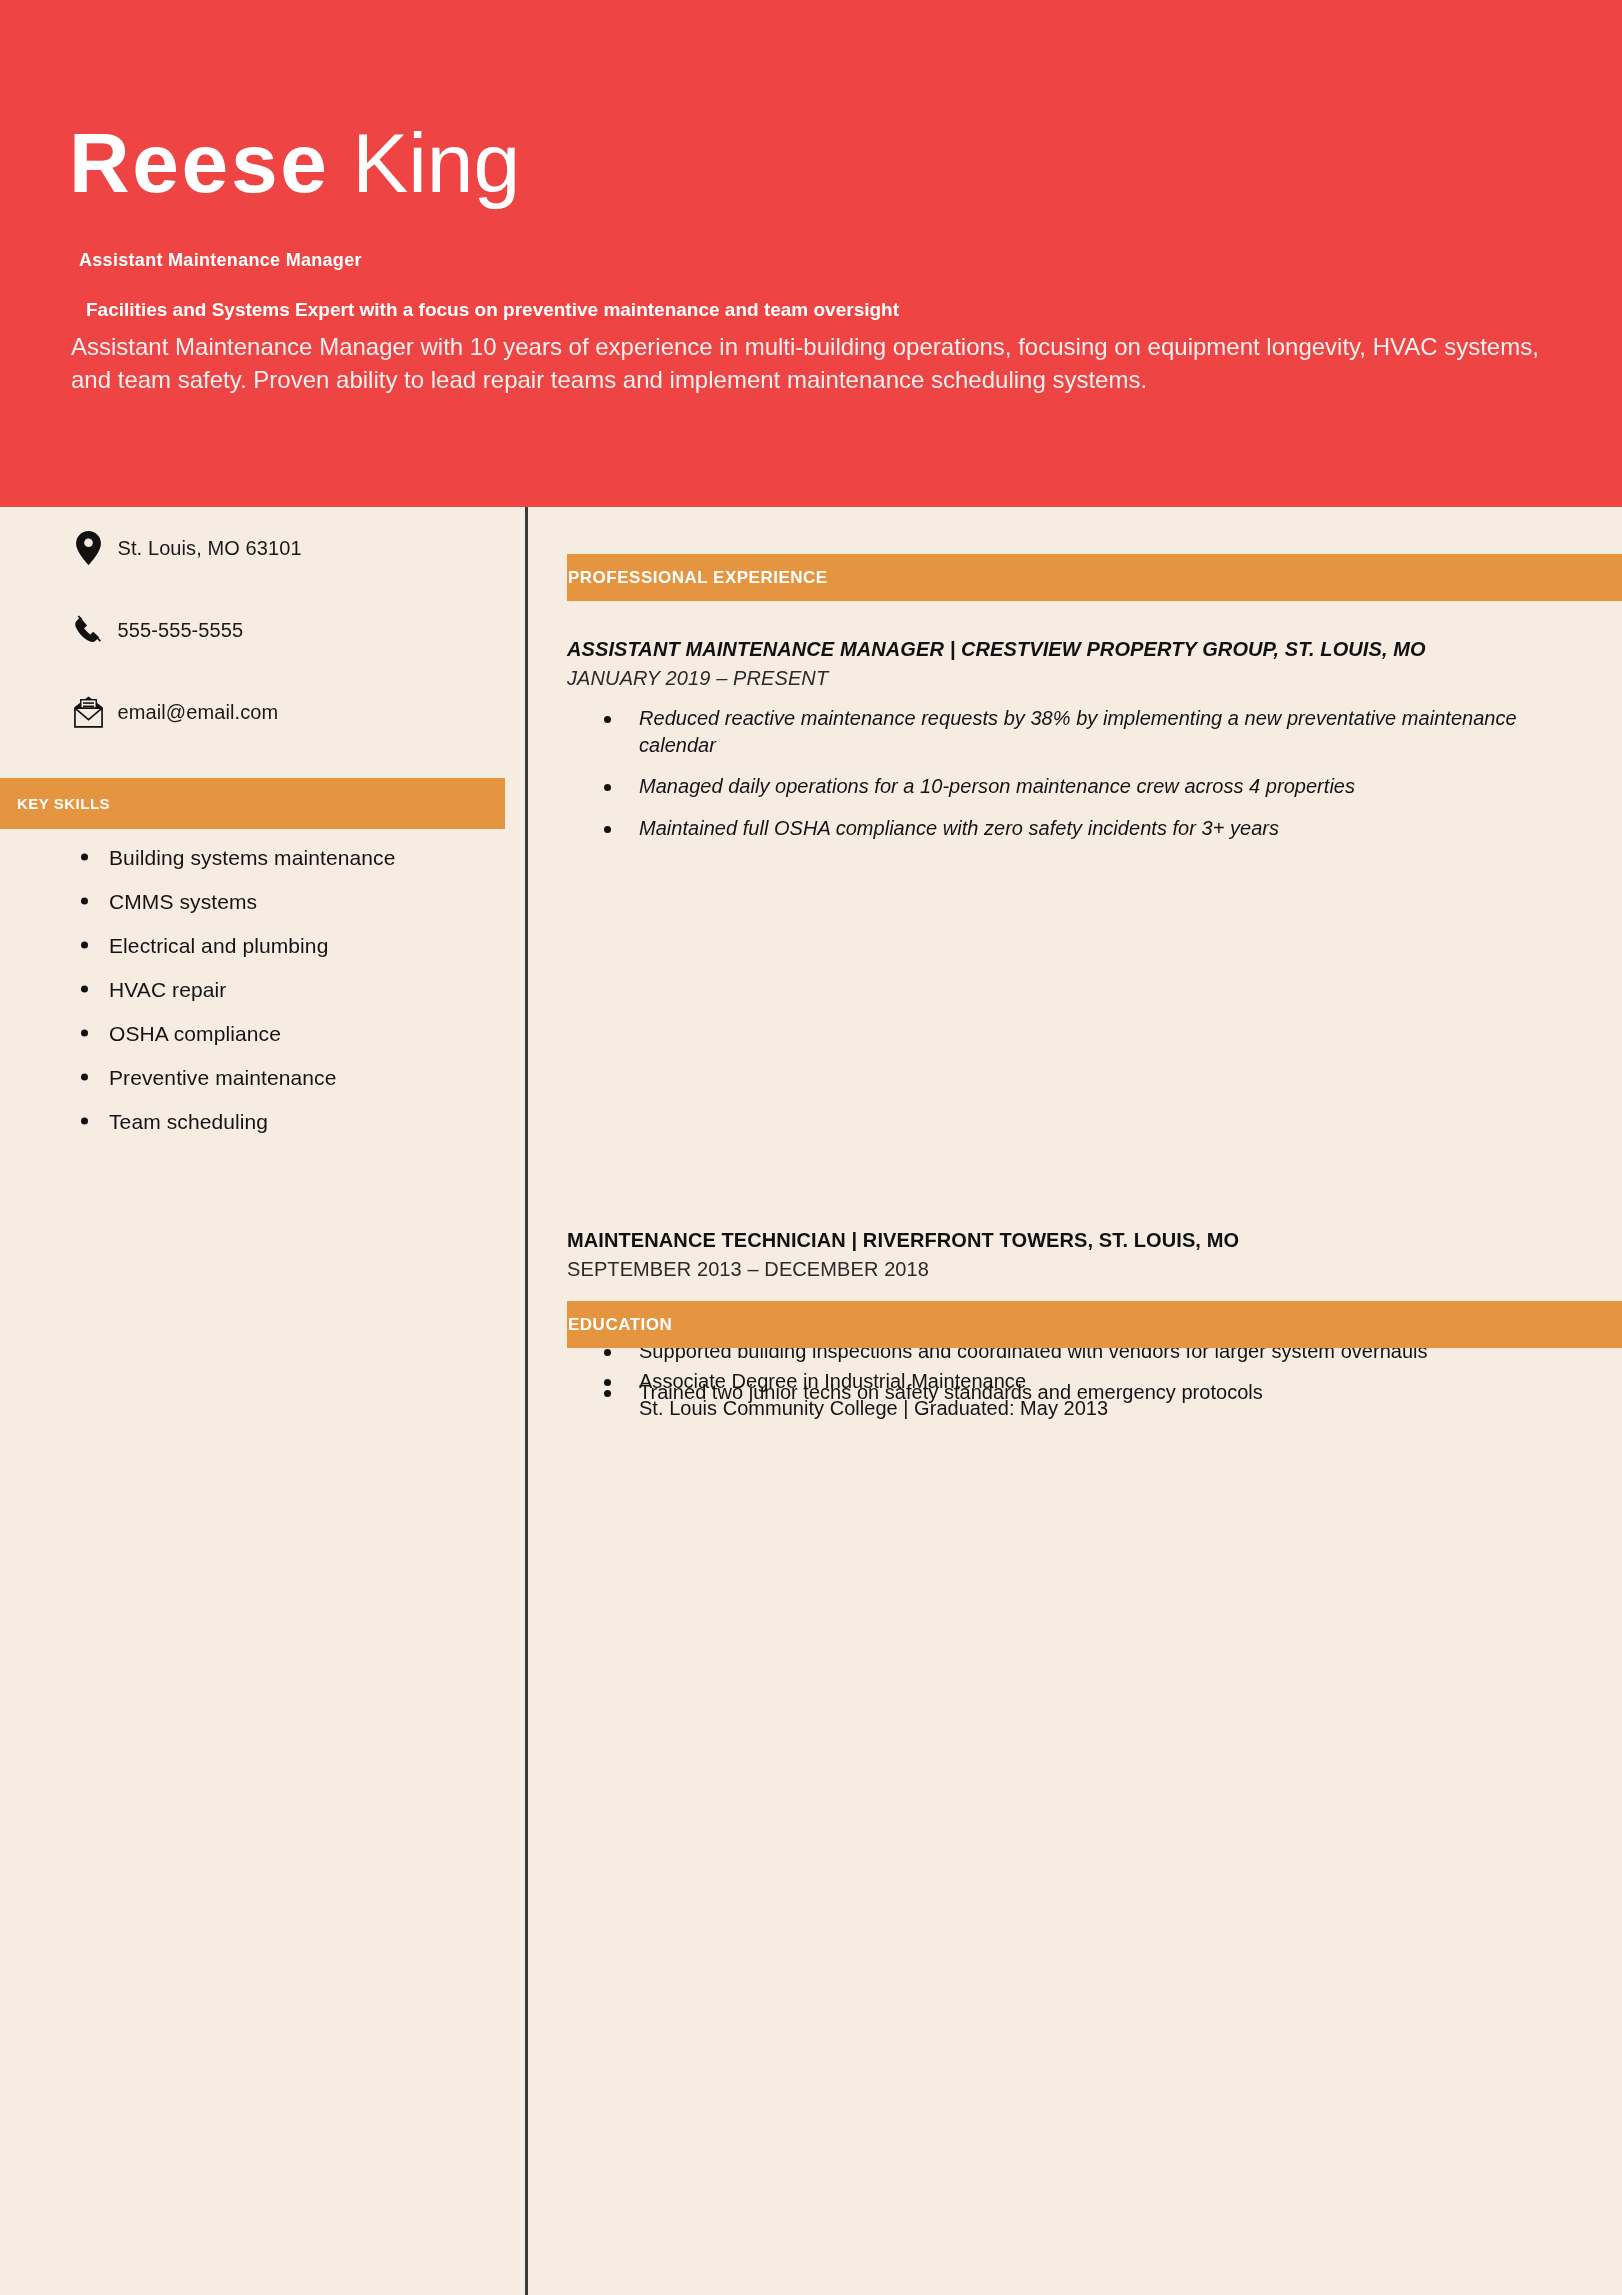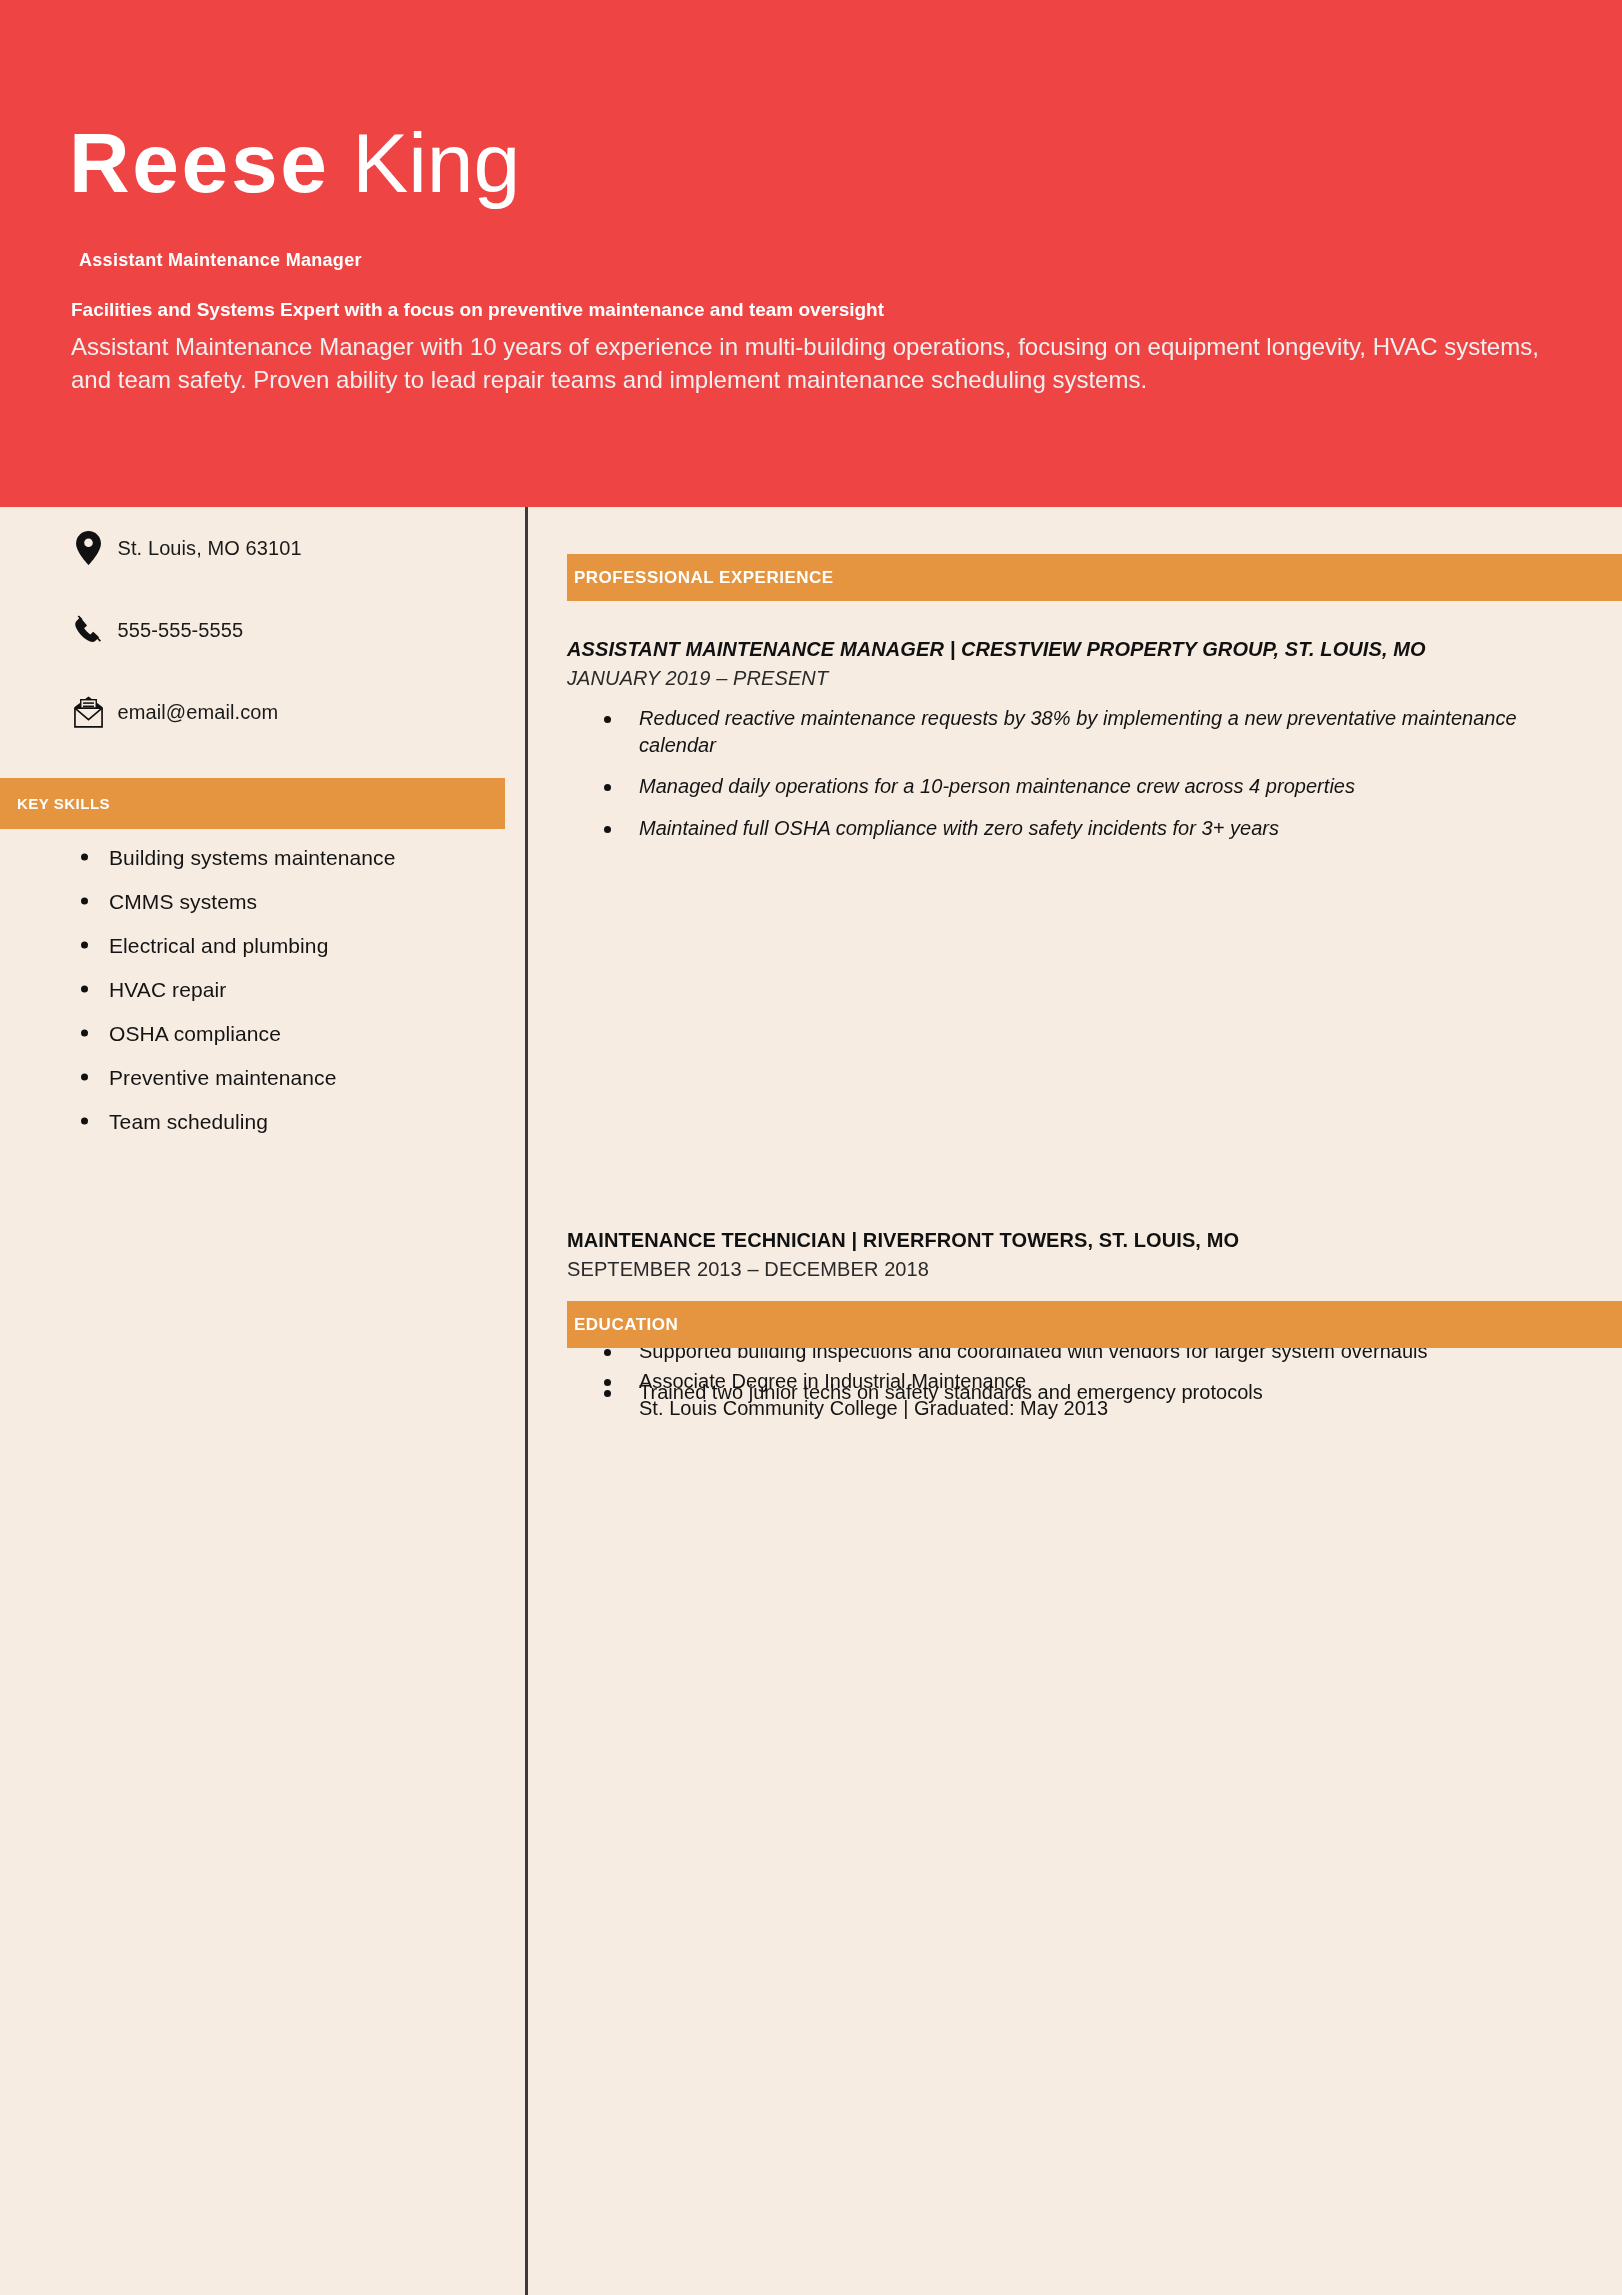--- a/index.html
+++ b/index.html
@@ -55,21 +55,21 @@
     position: absolute;
     left: 79px;
     top: 250px;
     color: #ffffff;
     font-size: 18px;
     font-weight: 700;
     letter-spacing: 0.3px;
   }
   .summary-heading {
     position: absolute;
-    left: 71px;
+    left: 86px;
     top: 299px;
     color: #ffffff;
     font-size: 19px;
     font-weight: 700;
     letter-spacing: 0px;
   }
   .summary-body {
     position: absolute;
     left: 71px;
     top: 330px;
@@ -191,21 +191,21 @@
     height: 47px;
     background: #e59440;
     display: flex;
     align-items: center;
   }
   .section-bar-right .bar-label {
     color: #ffffff;
     font-size: 17px;
     font-weight: 700;
     letter-spacing: 0.5px;
-    padding-left: 7px;
+    padding-left: 1px;
   }
 
   .job {
     position: absolute;
     left: 39px;
     width: 1020px;
   }
   .job-heading {
     font-size: 20px;
     font-weight: 700;

